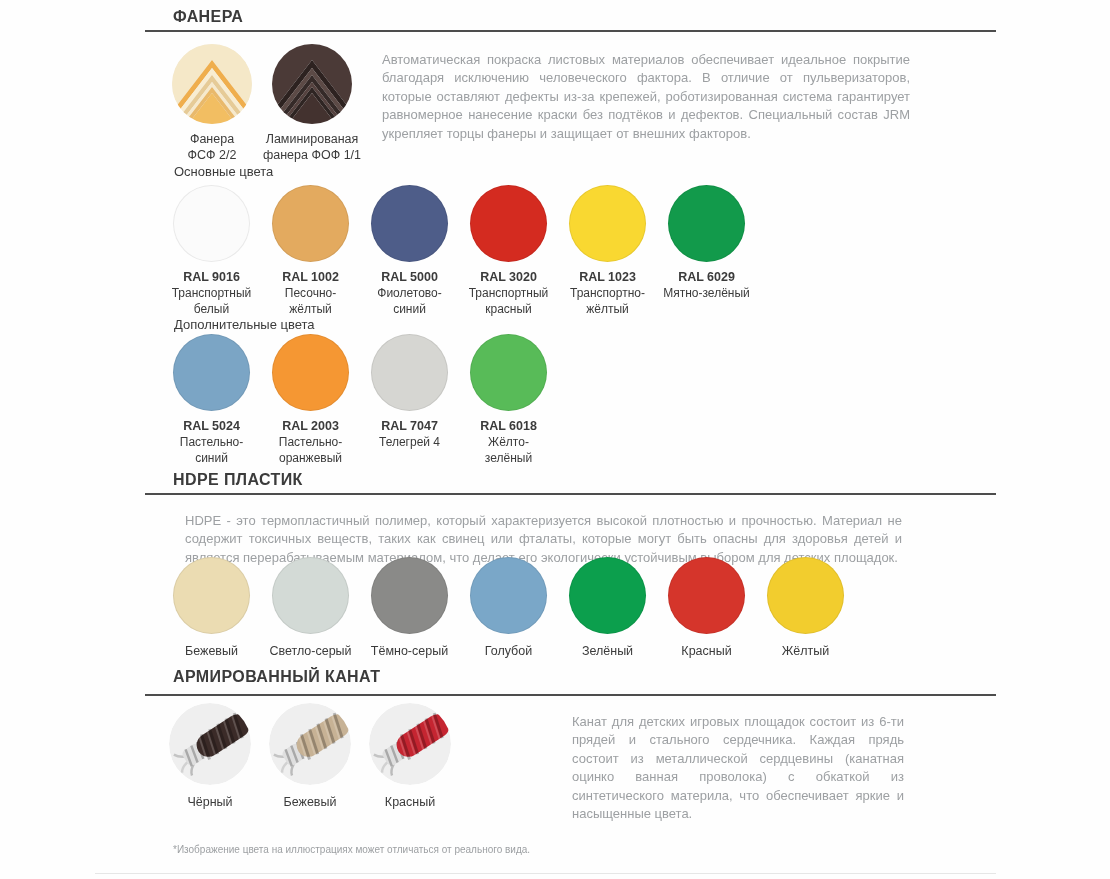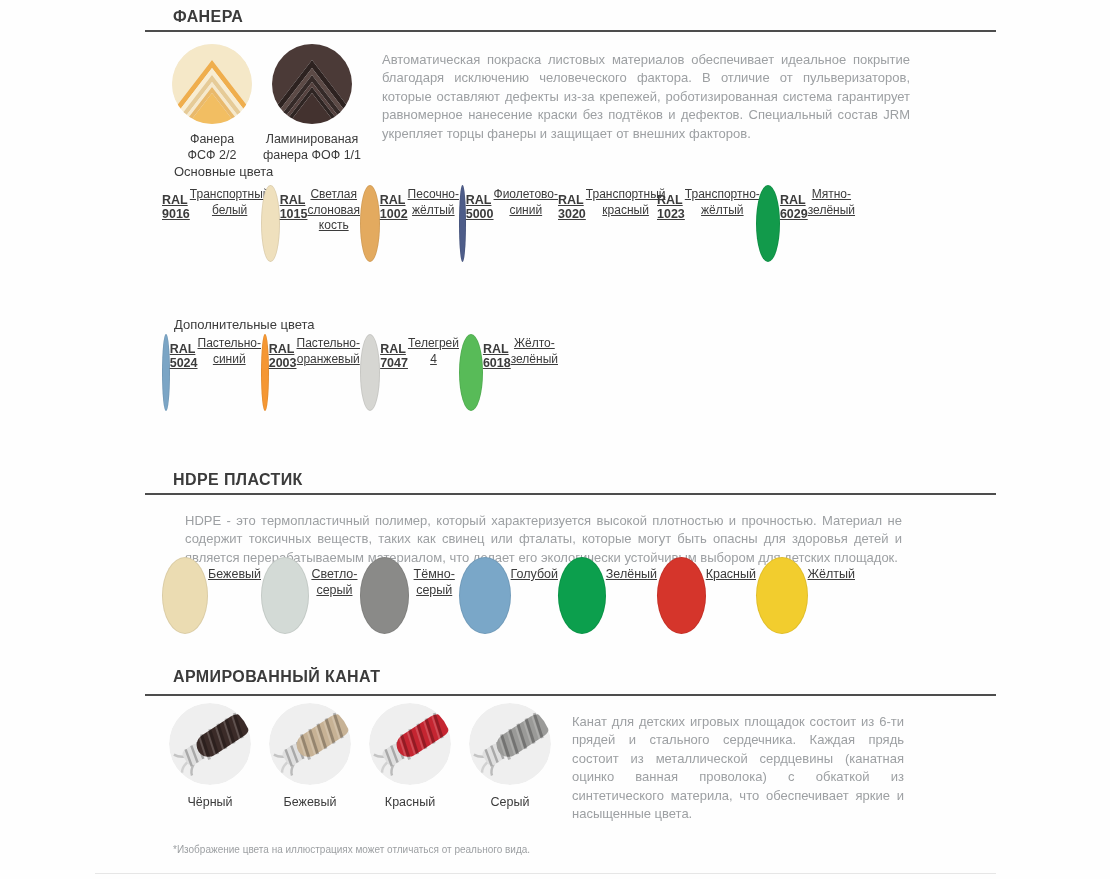--- a/index.html
+++ b/index.html
@@ -5,21 +5,21 @@
   html,body{margin:0;padding:0;}
   body{width:1110px;height:879px;background:#FEFEFE;font-family:"Liberation Sans",sans-serif;color:#3C3C3C;}
   .page{position:relative;width:996px;height:879px;background:#FEFEFE;overflow:hidden;}
 
   .sec-title{position:absolute;left:173px;margin:0;font-size:16px;font-weight:700;letter-spacing:.4px;color:#3B3B3B;}
   .rule{position:absolute;left:145px;width:965px;height:0;border-top:2px solid #4D4D4D;}
   .desc{position:absolute;margin:12px;font-size:13px;line-height:1.42;color:#9DA0A3;text-align:justify;}
   .group-label{position:absolute;left:174px;font-size:13px;color:#3B3B3B;}
 
   .swatch-row{position:absolute;left:162px;display:flex;}
-  .swatch{width:99px;display:flex;flex-direction:row;align-items:flex-start;text-decoration:underline;}
+  .swatch{width:99px;display:flex;flex-direction:column;align-items:center;}
   .circle{width:77px;height:77px;border-radius:50%;box-shadow:inset 0 0 0 1px rgba(0,0,0,.07);}
   .code{margin-top:8px;font-size:12.5px;font-weight:700;color:#3B3B3B;}
   .cname{font-size:12px;line-height:1.3;text-align:center;white-space:pre-line;margin-top:2px;color:#3B3B3B;}
   .hdpe-name{margin-top:9px;font-size:12.5px;}
 
   .mat-row{position:absolute;left:162px;top:44px;display:flex;}
   .material{width:100px;display:flex;flex-direction:column;align-items:center;}
   .circle-lg{width:80px;height:80px;}
   .mat-label{margin-top:7px;font-size:12.5px;font-weight:400;text-align:center;line-height:1.3;white-space:pre-line;color:#3B3B3B;}
 
@@ -108,26 +108,20 @@
     <div class="group-label" style="top:164px">Основные цвета</div>
 
     <div class="swatch-row" style="top:185px">
       <div class="swatch">
         <div class="circle" style="background-color: rgb(251, 251, 251);"></div>
         <div class="code">RAL 9016</div>
         <div class="cname">Транспортный
 белый</div>
       </div>
       <div class="swatch">
-        <div class="circle" style="background-color: rgb(239, 224, 189);"></div>
-        <div class="code">RAL 1015</div>
-        <div class="cname">Светлая
-слоновая кость</div>
-      </div>
-      <div class="swatch">
         <div class="circle" style="background-color: rgb(227, 170, 95);"></div>
         <div class="code">RAL 1002</div>
         <div class="cname">Песочно-
 жёлтый</div>
       </div>
       <div class="swatch">
         <div class="circle" style="background-color: rgb(78, 93, 137);"></div>
         <div class="code">RAL 5000</div>
         <div class="cname">Фиолетово-
 синий</div>
@@ -234,26 +228,20 @@
             <use href="#rope-shape"></use>
           </svg>
         <div class="cname hdpe-name">Бежевый</div>
       </div>
       <div class="rope-item">
         <svg class="rope-svg" viewBox="0 0 84 84" style="color: rgb(197, 37, 49);">
             <use href="#rope-shape"></use>
           </svg>
         <div class="cname hdpe-name">Красный</div>
       </div>
-      <div class="rope-item">
-        <svg class="rope-svg" viewBox="0 0 84 84" style="color: rgb(154, 154, 152);">
-            <use href="#rope-shape"></use>
-          </svg>
-        <div class="cname hdpe-name">Серый</div>
-      </div>
     </div>
 
     <p class="desc" style="left:560px;top:701px;width:332px">Канат для детских игровых площадок состоит из 6-ти прядей и стального сердечника. Каждая прядь состоит из металлической сердцевины (канатная оцинко ванная проволока) с обкаткой из синтетического материла, что обеспечивает яркие и насыщенные цвета.</p>
   </section>
 
   <div class="footnote">*Изображение цвета на иллюстрациях может отличаться от реального вида.</div>
   <div class="bottom-line"></div>
 
 </div>
 

